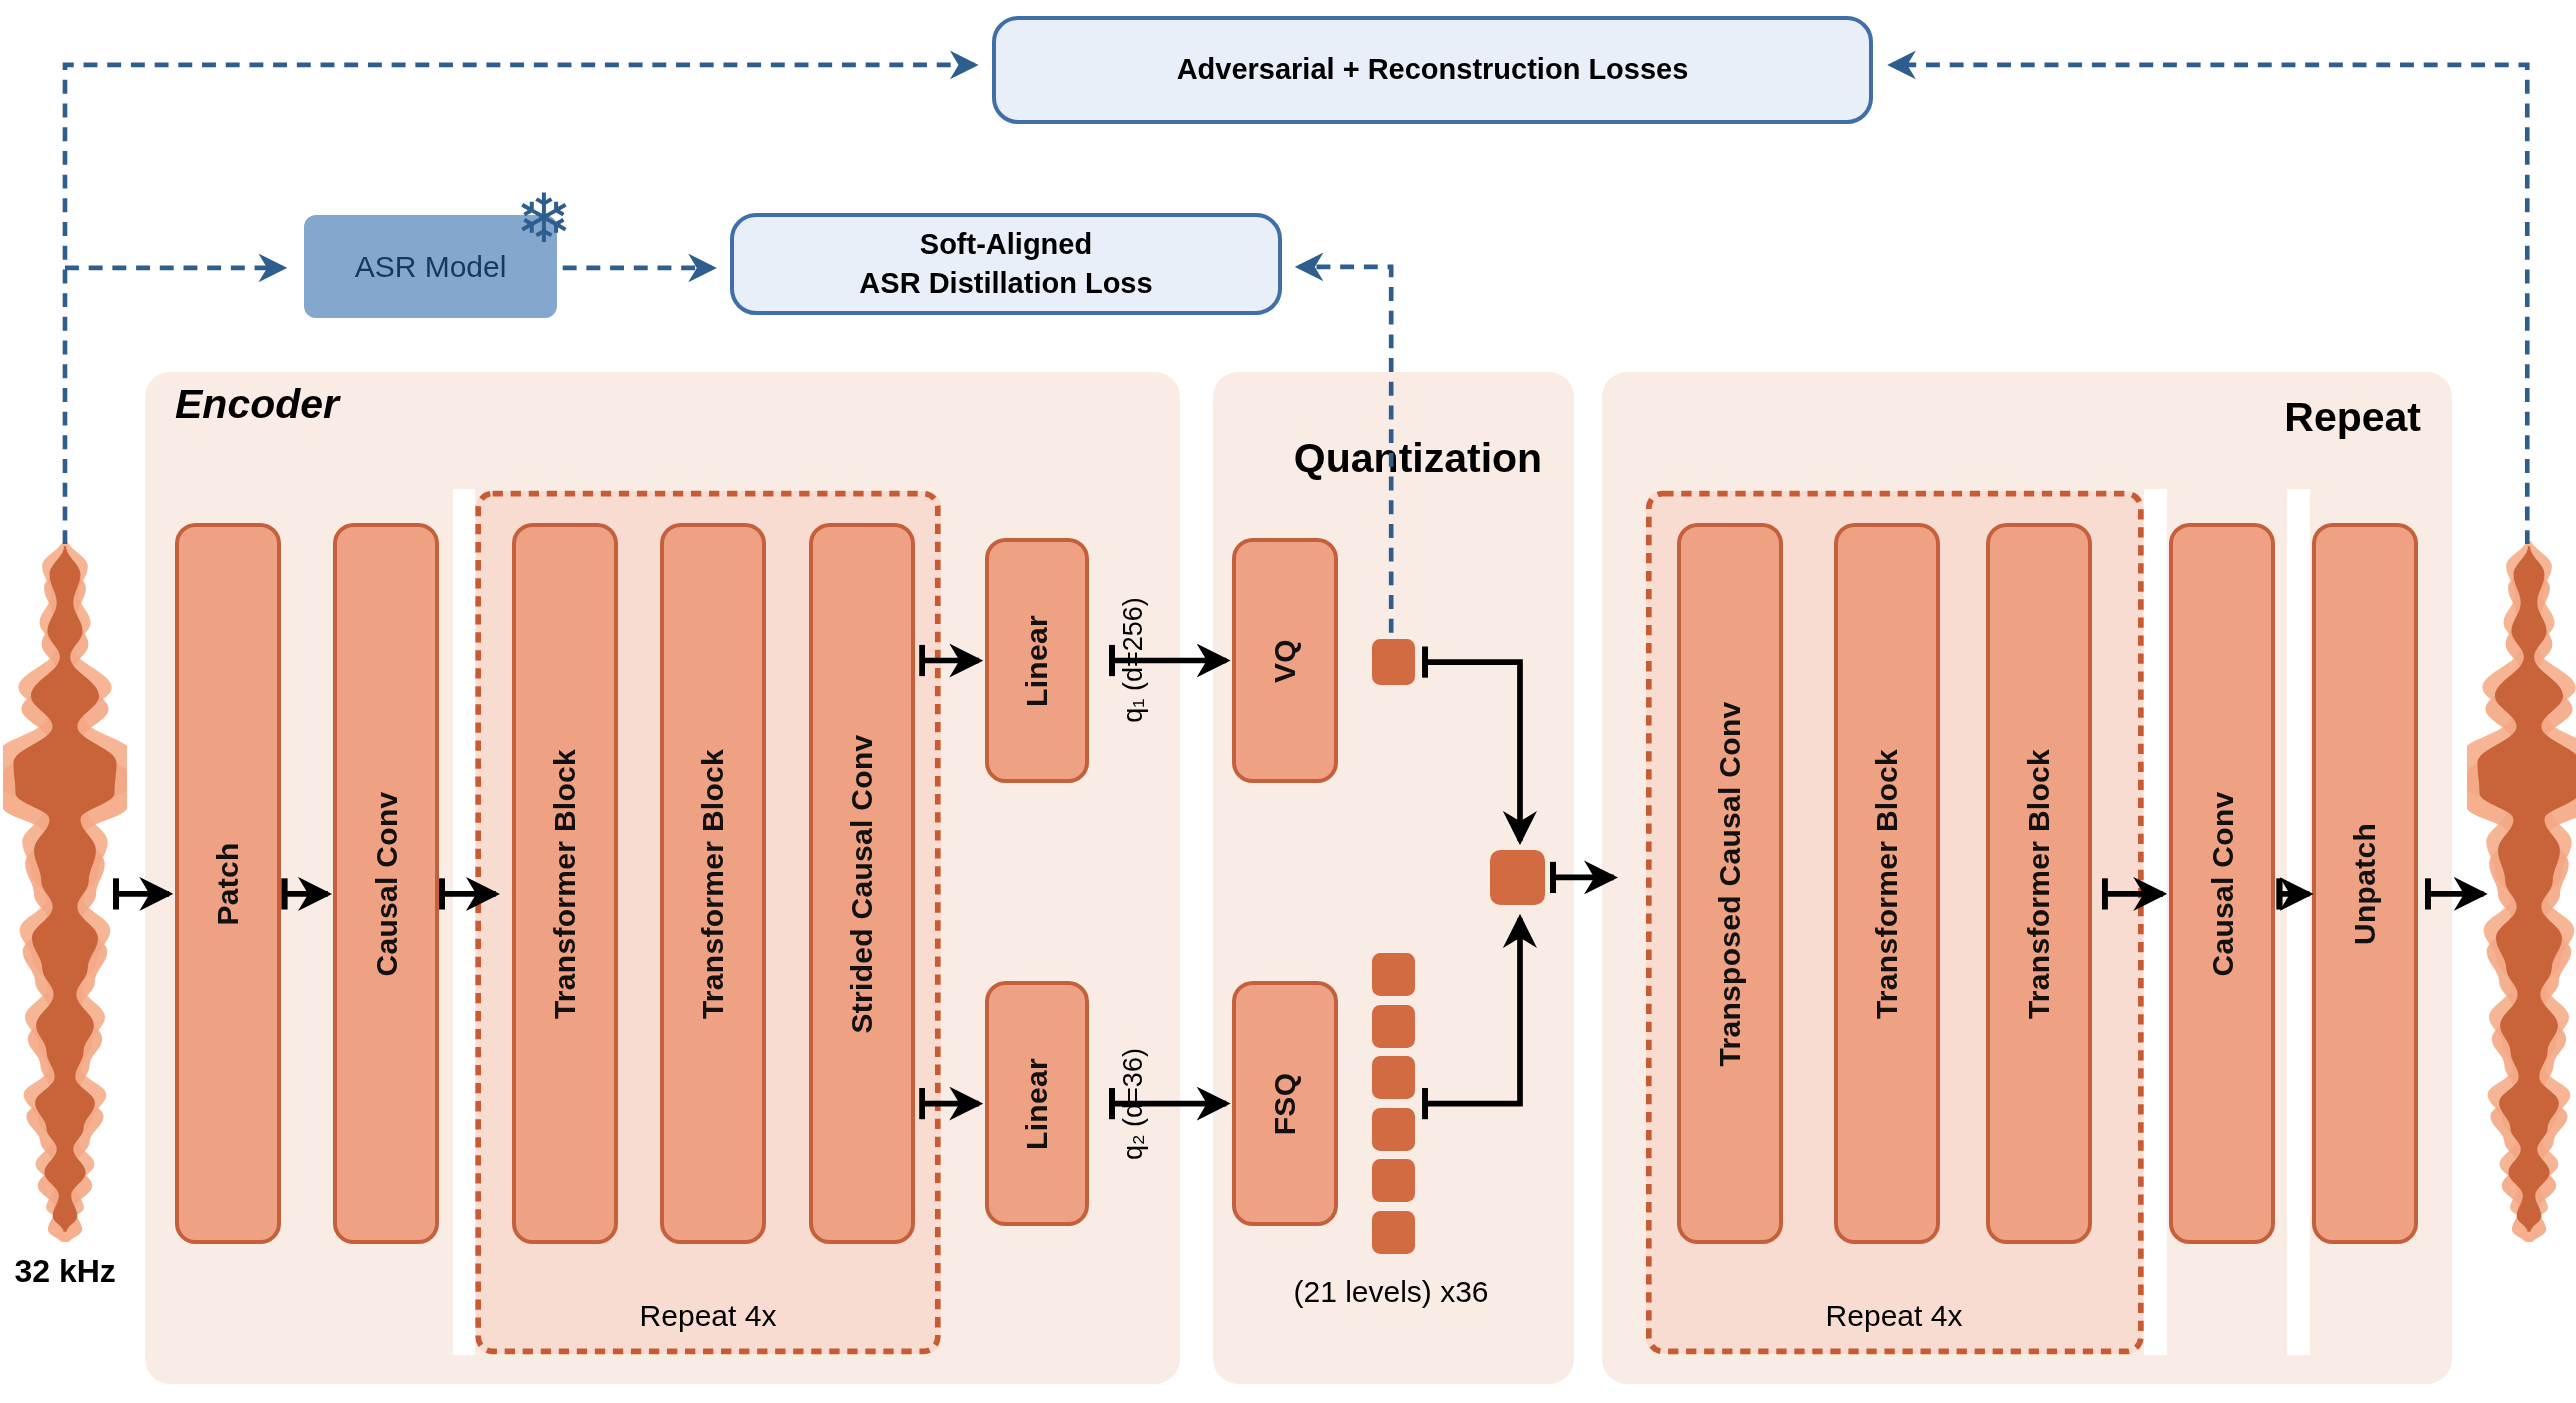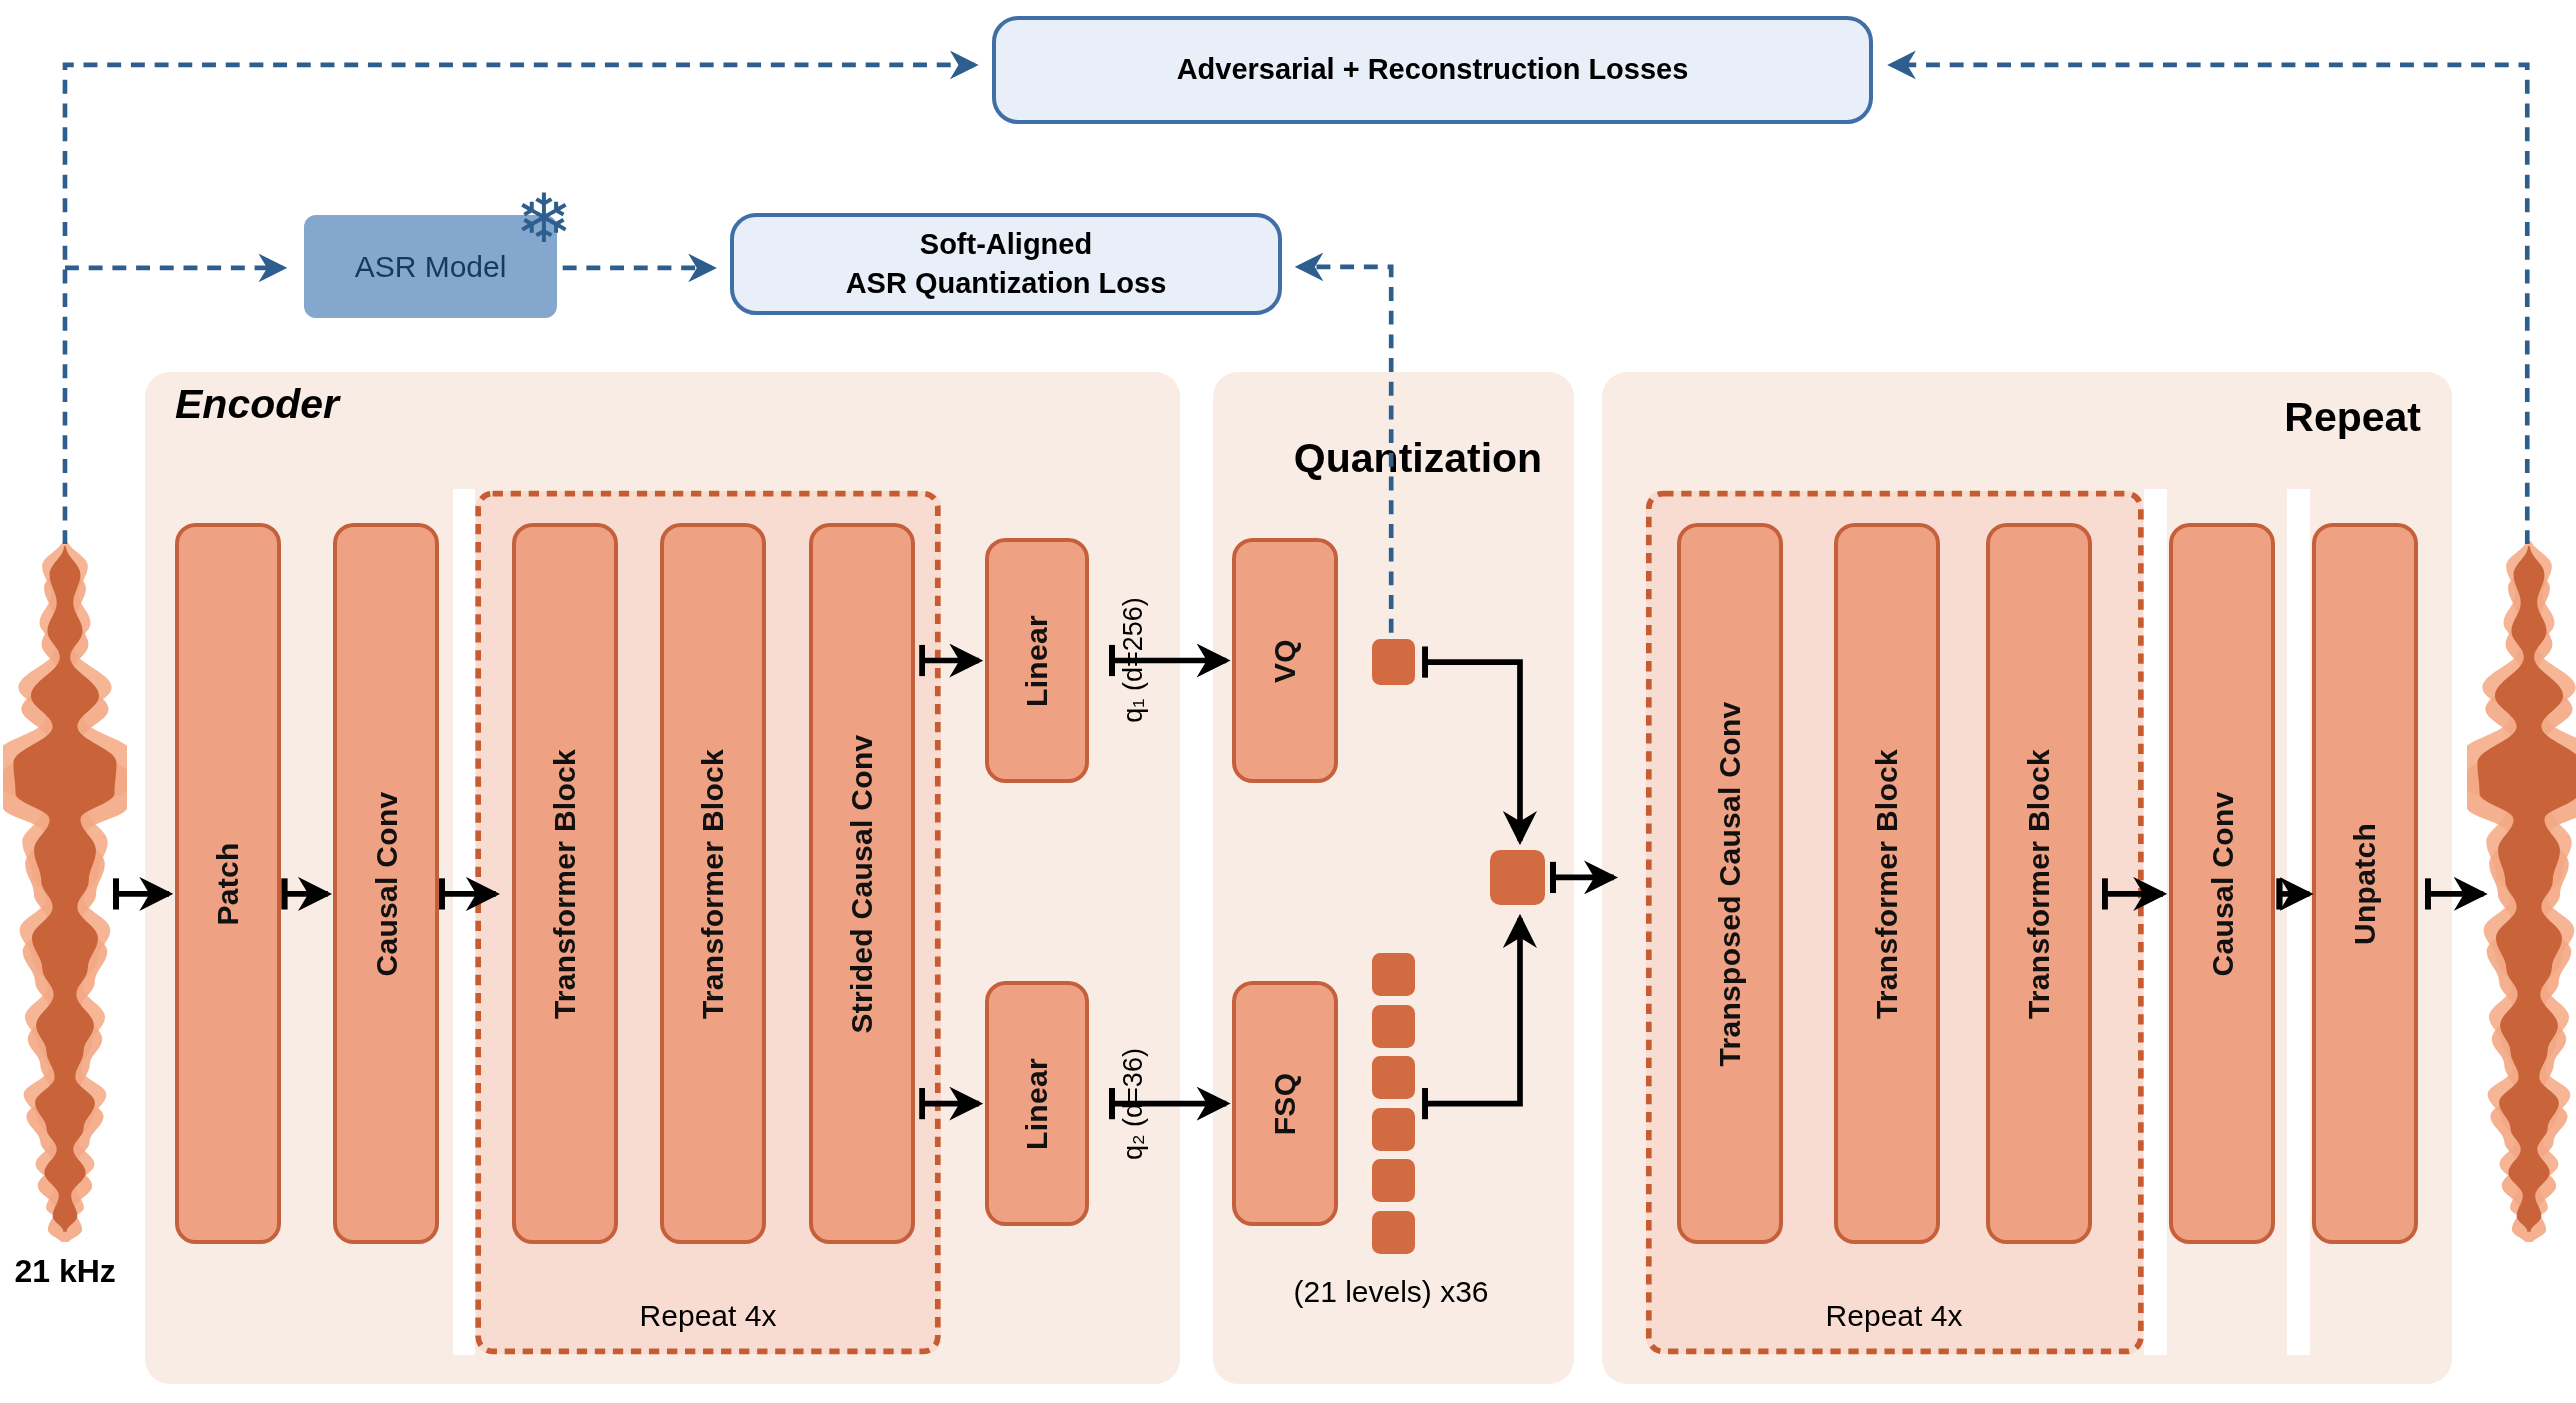--- a/index.html
+++ b/index.html
@@ -67,21 +67,21 @@
 <div class="panel-title" style="left:175px;top:381px;font-style:italic;">Encoder</div>
 <div class="panel-title" style="left:1394px;top:435px;transform:translateX(-50%);margin-left:24px;">Quantization</div>
 <div class="panel-title" style="left:2421px;top:394px;transform:translateX(-100%);">Repeat</div>
 
 <div class="loss-box" style="left:992px;top:15.5px;width:881px;height:108px;justify-content:center;">
   <div class="loss-line">Adversarial + Reconstruction Losses</div>
 </div>
 
 <div class="loss-box" style="left:730px;top:213px;width:552px;height:102px;">
   <div class="loss-line">Soft-Aligned</div>
-  <div class="loss-line">ASR Quantization Loss</div>
+  <div class="loss-line">ASR Distillation Loss</div>
 </div>
 
 <div class="asr-box" style="left:304px;top:215px;width:253px;height:103px;">
   <span>ASR Model</span>
 </div>
 <div class="snowflake" style="left:515px;top:185px;">❄</div>
 
 <div class="block" style="left:175px;top:523px;width:106px;height:721px;">
   <span class="vlabel">Patch</span>
 </div>
@@ -157,21 +157,21 @@
     <path d="M 2.6 -16 C 2.6 4.9 44.4 18.1 44.4 39.0 C 44.4 59.9 26.5 73.1 26.5 94.0 C 26.5 114.9 49.5 128.1 49.5 149.0 C 49.5 168.0 18.8 180.0 18.8 199.0 C 18.8 227.5 90.5 245.5 90.5 274.0 C 90.5 296.8 36.7 311.2 36.7 334.0 C 36.7 360.6 134.0 377.4 134.0 404.0 C 134.0 426.8 128.9 441.2 128.9 464.0 C 128.9 483.0 44.4 495.0 44.4 514.0 C 44.4 536.8 82.8 551.2 82.8 574.0 C 82.8 596.8 64.9 611.2 64.9 634.0 C 64.9 653.0 36.7 665.0 36.7 684.0 C 36.7 706.8 87.9 721.2 87.9 744.0 C 87.9 766.8 62.3 781.2 62.3 804.0 C 62.3 823.0 34.2 835.0 34.2 854.0 C 34.2 876.8 77.7 891.2 77.7 914.0 C 77.7 933.0 52.1 945.0 52.1 964.0 C 52.1 983.0 31.6 995.0 31.6 1014.0 C 31.6 1033.0 80.2 1045.0 80.2 1064.0 C 80.2 1083.0 52.1 1095.0 52.1 1114.0 C 52.1 1129.2 26.5 1138.8 26.5 1154.0 C 26.5 1171.1 57.2 1181.9 57.2 1199.0 C 57.2 1216.1 21.4 1226.9 21.4 1244.0 C 21.4 1259.2 36.7 1268.8 36.7 1284.0 C 36.7 1295.4 3.8 1302.6 3.8 1314.0 L -3.8 1314 C -3.8 1302.6 -36.7 1295.4 -36.7 1284.0 C -36.7 1268.8 -21.4 1259.2 -21.4 1244.0 C -21.4 1226.9 -57.2 1216.1 -57.2 1199.0 C -57.2 1181.9 -26.5 1171.1 -26.5 1154.0 C -26.5 1138.8 -52.1 1129.2 -52.1 1114.0 C -52.1 1095.0 -80.2 1083.0 -80.2 1064.0 C -80.2 1045.0 -31.6 1033.0 -31.6 1014.0 C -31.6 995.0 -52.1 983.0 -52.1 964.0 C -52.1 945.0 -77.7 933.0 -77.7 914.0 C -77.7 891.2 -34.2 876.8 -34.2 854.0 C -34.2 835.0 -62.3 823.0 -62.3 804.0 C -62.3 781.2 -87.9 766.8 -87.9 744.0 C -87.9 721.2 -36.7 706.8 -36.7 684.0 C -36.7 665.0 -64.9 653.0 -64.9 634.0 C -64.9 611.2 -82.8 596.8 -82.8 574.0 C -82.8 551.2 -44.4 536.8 -44.4 514.0 C -44.4 495.0 -128.9 483.0 -128.9 464.0 C -128.9 441.2 -134.0 426.8 -134.0 404.0 C -134.0 377.4 -36.7 360.6 -36.7 334.0 C -36.7 311.2 -90.5 296.8 -90.5 274.0 C -90.5 245.5 -18.8 227.5 -18.8 199.0 C -18.8 180.0 -49.5 168.0 -49.5 149.0 C -49.5 128.1 -26.5 114.9 -26.5 94.0 C -26.5 73.1 -44.4 59.9 -44.4 39.0 C -44.4 18.1 -2.6 4.9 -2.6 -16.0 Z" fill="#f6b18e" fill-opacity="0.95"></path>
     <path d="M 2.4 26 C 2.4 46.9 40.6 60.1 40.6 81.0 C 40.6 101.9 23.5 115.1 23.5 136.0 C 23.5 156.9 45.5 170.1 45.5 191.0 C 45.5 210.0 16.2 222.0 16.2 241.0 C 16.2 269.5 84.5 287.5 84.5 316.0 C 84.5 338.8 33.3 353.2 33.3 376.0 C 33.3 402.6 126.0 419.4 126.0 446.0 C 126.0 468.8 121.1 483.2 121.1 506.0 C 121.1 525.0 40.6 537.0 40.6 556.0 C 40.6 578.8 77.2 593.2 77.2 616.0 C 77.2 638.8 60.1 653.2 60.1 676.0 C 60.1 695.0 33.3 707.0 33.3 726.0 C 33.3 748.8 82.1 763.2 82.1 786.0 C 82.1 808.8 57.7 823.2 57.7 846.0 C 57.7 865.0 30.8 877.0 30.8 896.0 C 30.8 918.8 72.3 933.2 72.3 956.0 C 72.3 975.0 47.9 987.0 47.9 1006.0 C 47.9 1025.0 28.4 1037.0 28.4 1056.0 C 28.4 1075.0 74.8 1087.0 74.8 1106.0 C 74.8 1125.0 47.9 1137.0 47.9 1156.0 C 47.9 1171.2 23.5 1180.8 23.5 1196.0 C 23.5 1213.1 52.8 1223.9 52.8 1241.0 C 52.8 1258.1 18.6 1268.9 18.6 1286.0 C 18.6 1301.2 33.3 1310.8 33.3 1326.0 C 33.3 1337.4 3.7 1344.6 3.7 1356.0 L -3.7 1356 C -3.7 1344.6 -33.3 1337.4 -33.3 1326.0 C -33.3 1310.8 -18.6 1301.2 -18.6 1286.0 C -18.6 1268.9 -52.8 1258.1 -52.8 1241.0 C -52.8 1223.9 -23.5 1213.1 -23.5 1196.0 C -23.5 1180.8 -47.9 1171.2 -47.9 1156.0 C -47.9 1137.0 -74.8 1125.0 -74.8 1106.0 C -74.8 1087.0 -28.4 1075.0 -28.4 1056.0 C -28.4 1037.0 -47.9 1025.0 -47.9 1006.0 C -47.9 987.0 -72.3 975.0 -72.3 956.0 C -72.3 933.2 -30.8 918.8 -30.8 896.0 C -30.8 877.0 -57.7 865.0 -57.7 846.0 C -57.7 823.2 -82.1 808.8 -82.1 786.0 C -82.1 763.2 -33.3 748.8 -33.3 726.0 C -33.3 707.0 -60.1 695.0 -60.1 676.0 C -60.1 653.2 -77.2 638.8 -77.2 616.0 C -77.2 593.2 -40.6 578.8 -40.6 556.0 C -40.6 537.0 -121.1 525.0 -121.1 506.0 C -121.1 483.2 -126.0 468.8 -126.0 446.0 C -126.0 419.4 -33.3 402.6 -33.3 376.0 C -33.3 353.2 -84.5 338.8 -84.5 316.0 C -84.5 287.5 -16.2 269.5 -16.2 241.0 C -16.2 222.0 -45.5 210.0 -45.5 191.0 C -45.5 170.1 -23.5 156.9 -23.5 136.0 C -23.5 115.1 -40.6 101.9 -40.6 81.0 C -40.6 60.1 -2.4 46.9 -2.4 26.0 Z" fill="#f3a783" fill-opacity="0.9"></path>
     <path d="M 2.0 0 C 2.0 20.9 30.0 34.1 30.0 55.0 C 30.0 75.9 16.0 89.1 16.0 110.0 C 16.0 130.9 34.0 144.1 34.0 165.0 C 34.0 184.0 10.0 196.0 10.0 215.0 C 10.0 243.5 66.0 261.5 66.0 290.0 C 66.0 312.8 24.0 327.2 24.0 350.0 C 24.0 376.6 100.0 393.4 100.0 420.0 C 100.0 442.8 96.0 457.2 96.0 480.0 C 96.0 499.0 30.0 511.0 30.0 530.0 C 30.0 552.8 60.0 567.2 60.0 590.0 C 60.0 612.8 46.0 627.2 46.0 650.0 C 46.0 669.0 24.0 681.0 24.0 700.0 C 24.0 722.8 64.0 737.2 64.0 760.0 C 64.0 782.8 44.0 797.2 44.0 820.0 C 44.0 839.0 22.0 851.0 22.0 870.0 C 22.0 892.8 56.0 907.2 56.0 930.0 C 56.0 949.0 36.0 961.0 36.0 980.0 C 36.0 999.0 20.0 1011.0 20.0 1030.0 C 20.0 1049.0 58.0 1061.0 58.0 1080.0 C 58.0 1099.0 36.0 1111.0 36.0 1130.0 C 36.0 1145.2 16.0 1154.8 16.0 1170.0 C 16.0 1187.1 40.0 1197.9 40.0 1215.0 C 40.0 1232.1 12.0 1242.9 12.0 1260.0 C 12.0 1275.2 24.0 1284.8 24.0 1300.0 C 24.0 1311.4 3.0 1318.6 3.0 1330.0 L -3.0 1330 C -3.0 1318.6 -24.0 1311.4 -24.0 1300.0 C -24.0 1284.8 -12.0 1275.2 -12.0 1260.0 C -12.0 1242.9 -40.0 1232.1 -40.0 1215.0 C -40.0 1197.9 -16.0 1187.1 -16.0 1170.0 C -16.0 1154.8 -36.0 1145.2 -36.0 1130.0 C -36.0 1111.0 -58.0 1099.0 -58.0 1080.0 C -58.0 1061.0 -20.0 1049.0 -20.0 1030.0 C -20.0 1011.0 -36.0 999.0 -36.0 980.0 C -36.0 961.0 -56.0 949.0 -56.0 930.0 C -56.0 907.2 -22.0 892.8 -22.0 870.0 C -22.0 851.0 -44.0 839.0 -44.0 820.0 C -44.0 797.2 -64.0 782.8 -64.0 760.0 C -64.0 737.2 -24.0 722.8 -24.0 700.0 C -24.0 681.0 -46.0 669.0 -46.0 650.0 C -46.0 627.2 -60.0 612.8 -60.0 590.0 C -60.0 567.2 -30.0 552.8 -30.0 530.0 C -30.0 511.0 -96.0 499.0 -96.0 480.0 C -96.0 457.2 -100.0 442.8 -100.0 420.0 C -100.0 393.4 -24.0 376.6 -24.0 350.0 C -24.0 327.2 -66.0 312.8 -66.0 290.0 C -66.0 261.5 -10.0 243.5 -10.0 215.0 C -10.0 196.0 -34.0 184.0 -34.0 165.0 C -34.0 144.1 -16.0 130.9 -16.0 110.0 C -16.0 89.1 -30.0 75.9 -30.0 55.0 C -30.0 34.1 -2.0 20.9 -2.0 0.0 Z" fill="#c8633a" fill-opacity="1"></path>
   </svg>
 <svg class="waves" style="left:2467px;top:541px;" width="124" height="701" viewBox="-120 -10 240 1360">
     <path d="M 2.6 -16 C 2.6 4.9 44.4 18.1 44.4 39.0 C 44.4 59.9 26.5 73.1 26.5 94.0 C 26.5 114.9 49.5 128.1 49.5 149.0 C 49.5 168.0 18.8 180.0 18.8 199.0 C 18.8 227.5 90.5 245.5 90.5 274.0 C 90.5 296.8 36.7 311.2 36.7 334.0 C 36.7 360.6 134.0 377.4 134.0 404.0 C 134.0 426.8 128.9 441.2 128.9 464.0 C 128.9 483.0 44.4 495.0 44.4 514.0 C 44.4 536.8 82.8 551.2 82.8 574.0 C 82.8 596.8 64.9 611.2 64.9 634.0 C 64.9 653.0 36.7 665.0 36.7 684.0 C 36.7 706.8 87.9 721.2 87.9 744.0 C 87.9 766.8 62.3 781.2 62.3 804.0 C 62.3 823.0 34.2 835.0 34.2 854.0 C 34.2 876.8 77.7 891.2 77.7 914.0 C 77.7 933.0 52.1 945.0 52.1 964.0 C 52.1 983.0 31.6 995.0 31.6 1014.0 C 31.6 1033.0 80.2 1045.0 80.2 1064.0 C 80.2 1083.0 52.1 1095.0 52.1 1114.0 C 52.1 1129.2 26.5 1138.8 26.5 1154.0 C 26.5 1171.1 57.2 1181.9 57.2 1199.0 C 57.2 1216.1 21.4 1226.9 21.4 1244.0 C 21.4 1259.2 36.7 1268.8 36.7 1284.0 C 36.7 1295.4 3.8 1302.6 3.8 1314.0 L -3.8 1314 C -3.8 1302.6 -36.7 1295.4 -36.7 1284.0 C -36.7 1268.8 -21.4 1259.2 -21.4 1244.0 C -21.4 1226.9 -57.2 1216.1 -57.2 1199.0 C -57.2 1181.9 -26.5 1171.1 -26.5 1154.0 C -26.5 1138.8 -52.1 1129.2 -52.1 1114.0 C -52.1 1095.0 -80.2 1083.0 -80.2 1064.0 C -80.2 1045.0 -31.6 1033.0 -31.6 1014.0 C -31.6 995.0 -52.1 983.0 -52.1 964.0 C -52.1 945.0 -77.7 933.0 -77.7 914.0 C -77.7 891.2 -34.2 876.8 -34.2 854.0 C -34.2 835.0 -62.3 823.0 -62.3 804.0 C -62.3 781.2 -87.9 766.8 -87.9 744.0 C -87.9 721.2 -36.7 706.8 -36.7 684.0 C -36.7 665.0 -64.9 653.0 -64.9 634.0 C -64.9 611.2 -82.8 596.8 -82.8 574.0 C -82.8 551.2 -44.4 536.8 -44.4 514.0 C -44.4 495.0 -128.9 483.0 -128.9 464.0 C -128.9 441.2 -134.0 426.8 -134.0 404.0 C -134.0 377.4 -36.7 360.6 -36.7 334.0 C -36.7 311.2 -90.5 296.8 -90.5 274.0 C -90.5 245.5 -18.8 227.5 -18.8 199.0 C -18.8 180.0 -49.5 168.0 -49.5 149.0 C -49.5 128.1 -26.5 114.9 -26.5 94.0 C -26.5 73.1 -44.4 59.9 -44.4 39.0 C -44.4 18.1 -2.6 4.9 -2.6 -16.0 Z" fill="#f6b18e" fill-opacity="0.95"></path>
     <path d="M 2.4 26 C 2.4 46.9 40.6 60.1 40.6 81.0 C 40.6 101.9 23.5 115.1 23.5 136.0 C 23.5 156.9 45.5 170.1 45.5 191.0 C 45.5 210.0 16.2 222.0 16.2 241.0 C 16.2 269.5 84.5 287.5 84.5 316.0 C 84.5 338.8 33.3 353.2 33.3 376.0 C 33.3 402.6 126.0 419.4 126.0 446.0 C 126.0 468.8 121.1 483.2 121.1 506.0 C 121.1 525.0 40.6 537.0 40.6 556.0 C 40.6 578.8 77.2 593.2 77.2 616.0 C 77.2 638.8 60.1 653.2 60.1 676.0 C 60.1 695.0 33.3 707.0 33.3 726.0 C 33.3 748.8 82.1 763.2 82.1 786.0 C 82.1 808.8 57.7 823.2 57.7 846.0 C 57.7 865.0 30.8 877.0 30.8 896.0 C 30.8 918.8 72.3 933.2 72.3 956.0 C 72.3 975.0 47.9 987.0 47.9 1006.0 C 47.9 1025.0 28.4 1037.0 28.4 1056.0 C 28.4 1075.0 74.8 1087.0 74.8 1106.0 C 74.8 1125.0 47.9 1137.0 47.9 1156.0 C 47.9 1171.2 23.5 1180.8 23.5 1196.0 C 23.5 1213.1 52.8 1223.9 52.8 1241.0 C 52.8 1258.1 18.6 1268.9 18.6 1286.0 C 18.6 1301.2 33.3 1310.8 33.3 1326.0 C 33.3 1337.4 3.7 1344.6 3.7 1356.0 L -3.7 1356 C -3.7 1344.6 -33.3 1337.4 -33.3 1326.0 C -33.3 1310.8 -18.6 1301.2 -18.6 1286.0 C -18.6 1268.9 -52.8 1258.1 -52.8 1241.0 C -52.8 1223.9 -23.5 1213.1 -23.5 1196.0 C -23.5 1180.8 -47.9 1171.2 -47.9 1156.0 C -47.9 1137.0 -74.8 1125.0 -74.8 1106.0 C -74.8 1087.0 -28.4 1075.0 -28.4 1056.0 C -28.4 1037.0 -47.9 1025.0 -47.9 1006.0 C -47.9 987.0 -72.3 975.0 -72.3 956.0 C -72.3 933.2 -30.8 918.8 -30.8 896.0 C -30.8 877.0 -57.7 865.0 -57.7 846.0 C -57.7 823.2 -82.1 808.8 -82.1 786.0 C -82.1 763.2 -33.3 748.8 -33.3 726.0 C -33.3 707.0 -60.1 695.0 -60.1 676.0 C -60.1 653.2 -77.2 638.8 -77.2 616.0 C -77.2 593.2 -40.6 578.8 -40.6 556.0 C -40.6 537.0 -121.1 525.0 -121.1 506.0 C -121.1 483.2 -126.0 468.8 -126.0 446.0 C -126.0 419.4 -33.3 402.6 -33.3 376.0 C -33.3 353.2 -84.5 338.8 -84.5 316.0 C -84.5 287.5 -16.2 269.5 -16.2 241.0 C -16.2 222.0 -45.5 210.0 -45.5 191.0 C -45.5 170.1 -23.5 156.9 -23.5 136.0 C -23.5 115.1 -40.6 101.9 -40.6 81.0 C -40.6 60.1 -2.4 46.9 -2.4 26.0 Z" fill="#f3a783" fill-opacity="0.9"></path>
     <path d="M 2.0 0 C 2.0 20.9 30.0 34.1 30.0 55.0 C 30.0 75.9 16.0 89.1 16.0 110.0 C 16.0 130.9 34.0 144.1 34.0 165.0 C 34.0 184.0 10.0 196.0 10.0 215.0 C 10.0 243.5 66.0 261.5 66.0 290.0 C 66.0 312.8 24.0 327.2 24.0 350.0 C 24.0 376.6 100.0 393.4 100.0 420.0 C 100.0 442.8 96.0 457.2 96.0 480.0 C 96.0 499.0 30.0 511.0 30.0 530.0 C 30.0 552.8 60.0 567.2 60.0 590.0 C 60.0 612.8 46.0 627.2 46.0 650.0 C 46.0 669.0 24.0 681.0 24.0 700.0 C 24.0 722.8 64.0 737.2 64.0 760.0 C 64.0 782.8 44.0 797.2 44.0 820.0 C 44.0 839.0 22.0 851.0 22.0 870.0 C 22.0 892.8 56.0 907.2 56.0 930.0 C 56.0 949.0 36.0 961.0 36.0 980.0 C 36.0 999.0 20.0 1011.0 20.0 1030.0 C 20.0 1049.0 58.0 1061.0 58.0 1080.0 C 58.0 1099.0 36.0 1111.0 36.0 1130.0 C 36.0 1145.2 16.0 1154.8 16.0 1170.0 C 16.0 1187.1 40.0 1197.9 40.0 1215.0 C 40.0 1232.1 12.0 1242.9 12.0 1260.0 C 12.0 1275.2 24.0 1284.8 24.0 1300.0 C 24.0 1311.4 3.0 1318.6 3.0 1330.0 L -3.0 1330 C -3.0 1318.6 -24.0 1311.4 -24.0 1300.0 C -24.0 1284.8 -12.0 1275.2 -12.0 1260.0 C -12.0 1242.9 -40.0 1232.1 -40.0 1215.0 C -40.0 1197.9 -16.0 1187.1 -16.0 1170.0 C -16.0 1154.8 -36.0 1145.2 -36.0 1130.0 C -36.0 1111.0 -58.0 1099.0 -58.0 1080.0 C -58.0 1061.0 -20.0 1049.0 -20.0 1030.0 C -20.0 1011.0 -36.0 999.0 -36.0 980.0 C -36.0 961.0 -56.0 949.0 -56.0 930.0 C -56.0 907.2 -22.0 892.8 -22.0 870.0 C -22.0 851.0 -44.0 839.0 -44.0 820.0 C -44.0 797.2 -64.0 782.8 -64.0 760.0 C -64.0 737.2 -24.0 722.8 -24.0 700.0 C -24.0 681.0 -46.0 669.0 -46.0 650.0 C -46.0 627.2 -60.0 612.8 -60.0 590.0 C -60.0 567.2 -30.0 552.8 -30.0 530.0 C -30.0 511.0 -96.0 499.0 -96.0 480.0 C -96.0 457.2 -100.0 442.8 -100.0 420.0 C -100.0 393.4 -24.0 376.6 -24.0 350.0 C -24.0 327.2 -66.0 312.8 -66.0 290.0 C -66.0 261.5 -10.0 243.5 -10.0 215.0 C -10.0 196.0 -34.0 184.0 -34.0 165.0 C -34.0 144.1 -16.0 130.9 -16.0 110.0 C -16.0 89.1 -30.0 75.9 -30.0 55.0 C -30.0 34.1 -2.0 20.9 -2.0 0.0 Z" fill="#c8633a" fill-opacity="1"></path>
   </svg>
 
-<div class="float-label khz" style="left:14.4px;top:1253px;">21 kHz</div>
+<div class="float-label khz" style="left:14.4px;top:1253px;">32 kHz</div>
 
 <svg class="overlay" width="2584" height="1404" viewBox="0 0 5015 2725">
   <defs>
     <marker id="mb" viewBox="0 0 12 12" refX="10.5" refY="6" markerWidth="6" markerHeight="6" orient="auto-start-reverse">
       <path d="M0,0 L12,6 L0,12 L3.6,6 Z" fill="#000"></path>
     </marker>
     <marker id="tail" viewBox="0 0 2 10" refX="1" refY="5" markerWidth="1.1" markerHeight="6" orient="auto">
       <rect x="0" y="0" width="2" height="10" fill="#000"></rect>
     </marker>
     <marker id="md" viewBox="0 0 12 12" refX="10" refY="6" markerWidth="6.2" markerHeight="6.2" orient="auto-start-reverse">

